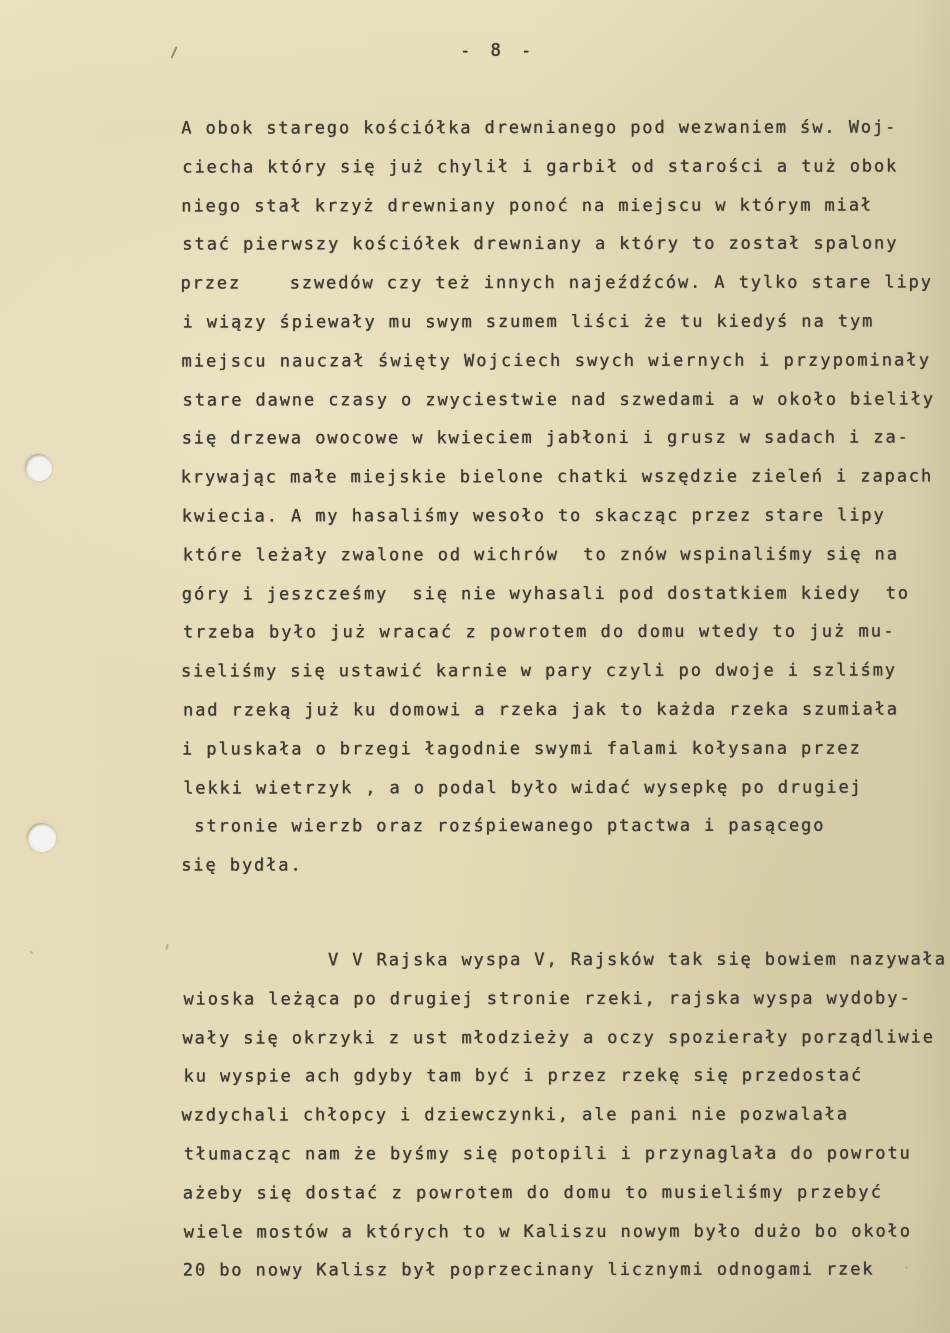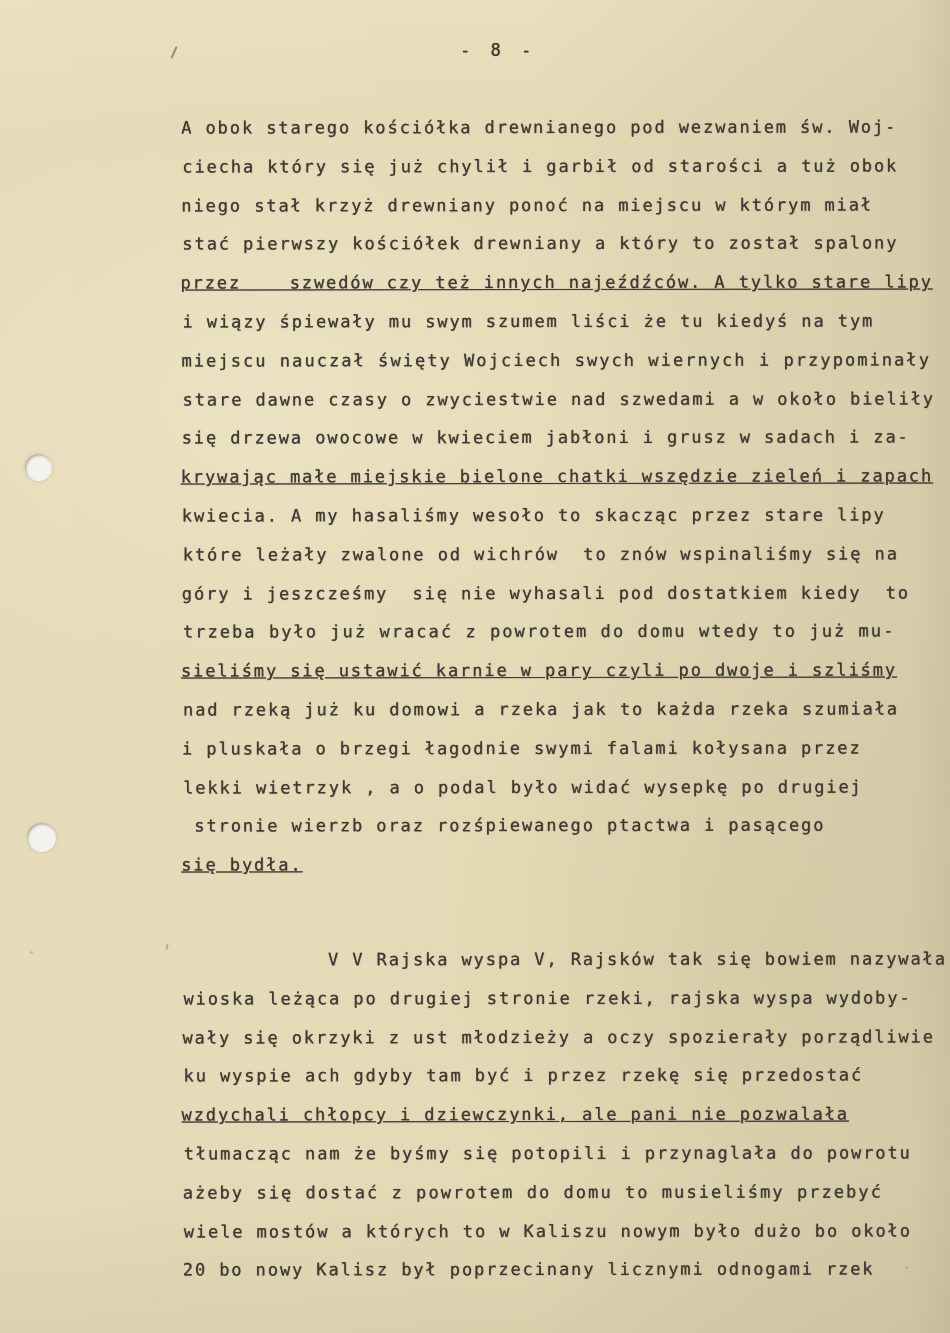--- a/index.html
+++ b/index.html
@@ -31,21 +31,21 @@
     position:absolute;left:182px;top:108px;width:762px;
     transform:rotate(-0.08deg);
     color:var(--ink);
     font-size:17px;line-height:38.8px;letter-spacing:1.9px;
     text-shadow:0 0 1px rgba(55,51,44,0.65), 0.4px 0.3px 0 rgba(55,51,44,0.28);
   }
   .paragraph{white-space:pre;}
   .paragraph + .paragraph{margin-top:56px;}
   .line{height:38.8px;}
   .line:nth-child(2n){transform:translateX(1px);}
-  .line:nth-child(5n){transform:translateX(-1px);text-decoration:underline;}
+  .line:nth-child(5n){transform:translateX(-1px);}
   .line:nth-child(7n){letter-spacing:2.05px;}
   .hole{
     position:absolute;border-radius:50%;
     background:var(--hole);
     box-shadow:inset 1px 1.5px 2.5px rgba(118,108,82,0.55),
                inset -0.5px -0.5px 1.5px rgba(255,255,255,0.8),
                0 0 3px rgba(160,150,118,0.45);
   }
   .hole-top{left:25px;top:454px;width:27px;height:27px;}
   .hole-bottom{left:27px;top:823px;width:29px;height:29px;}

